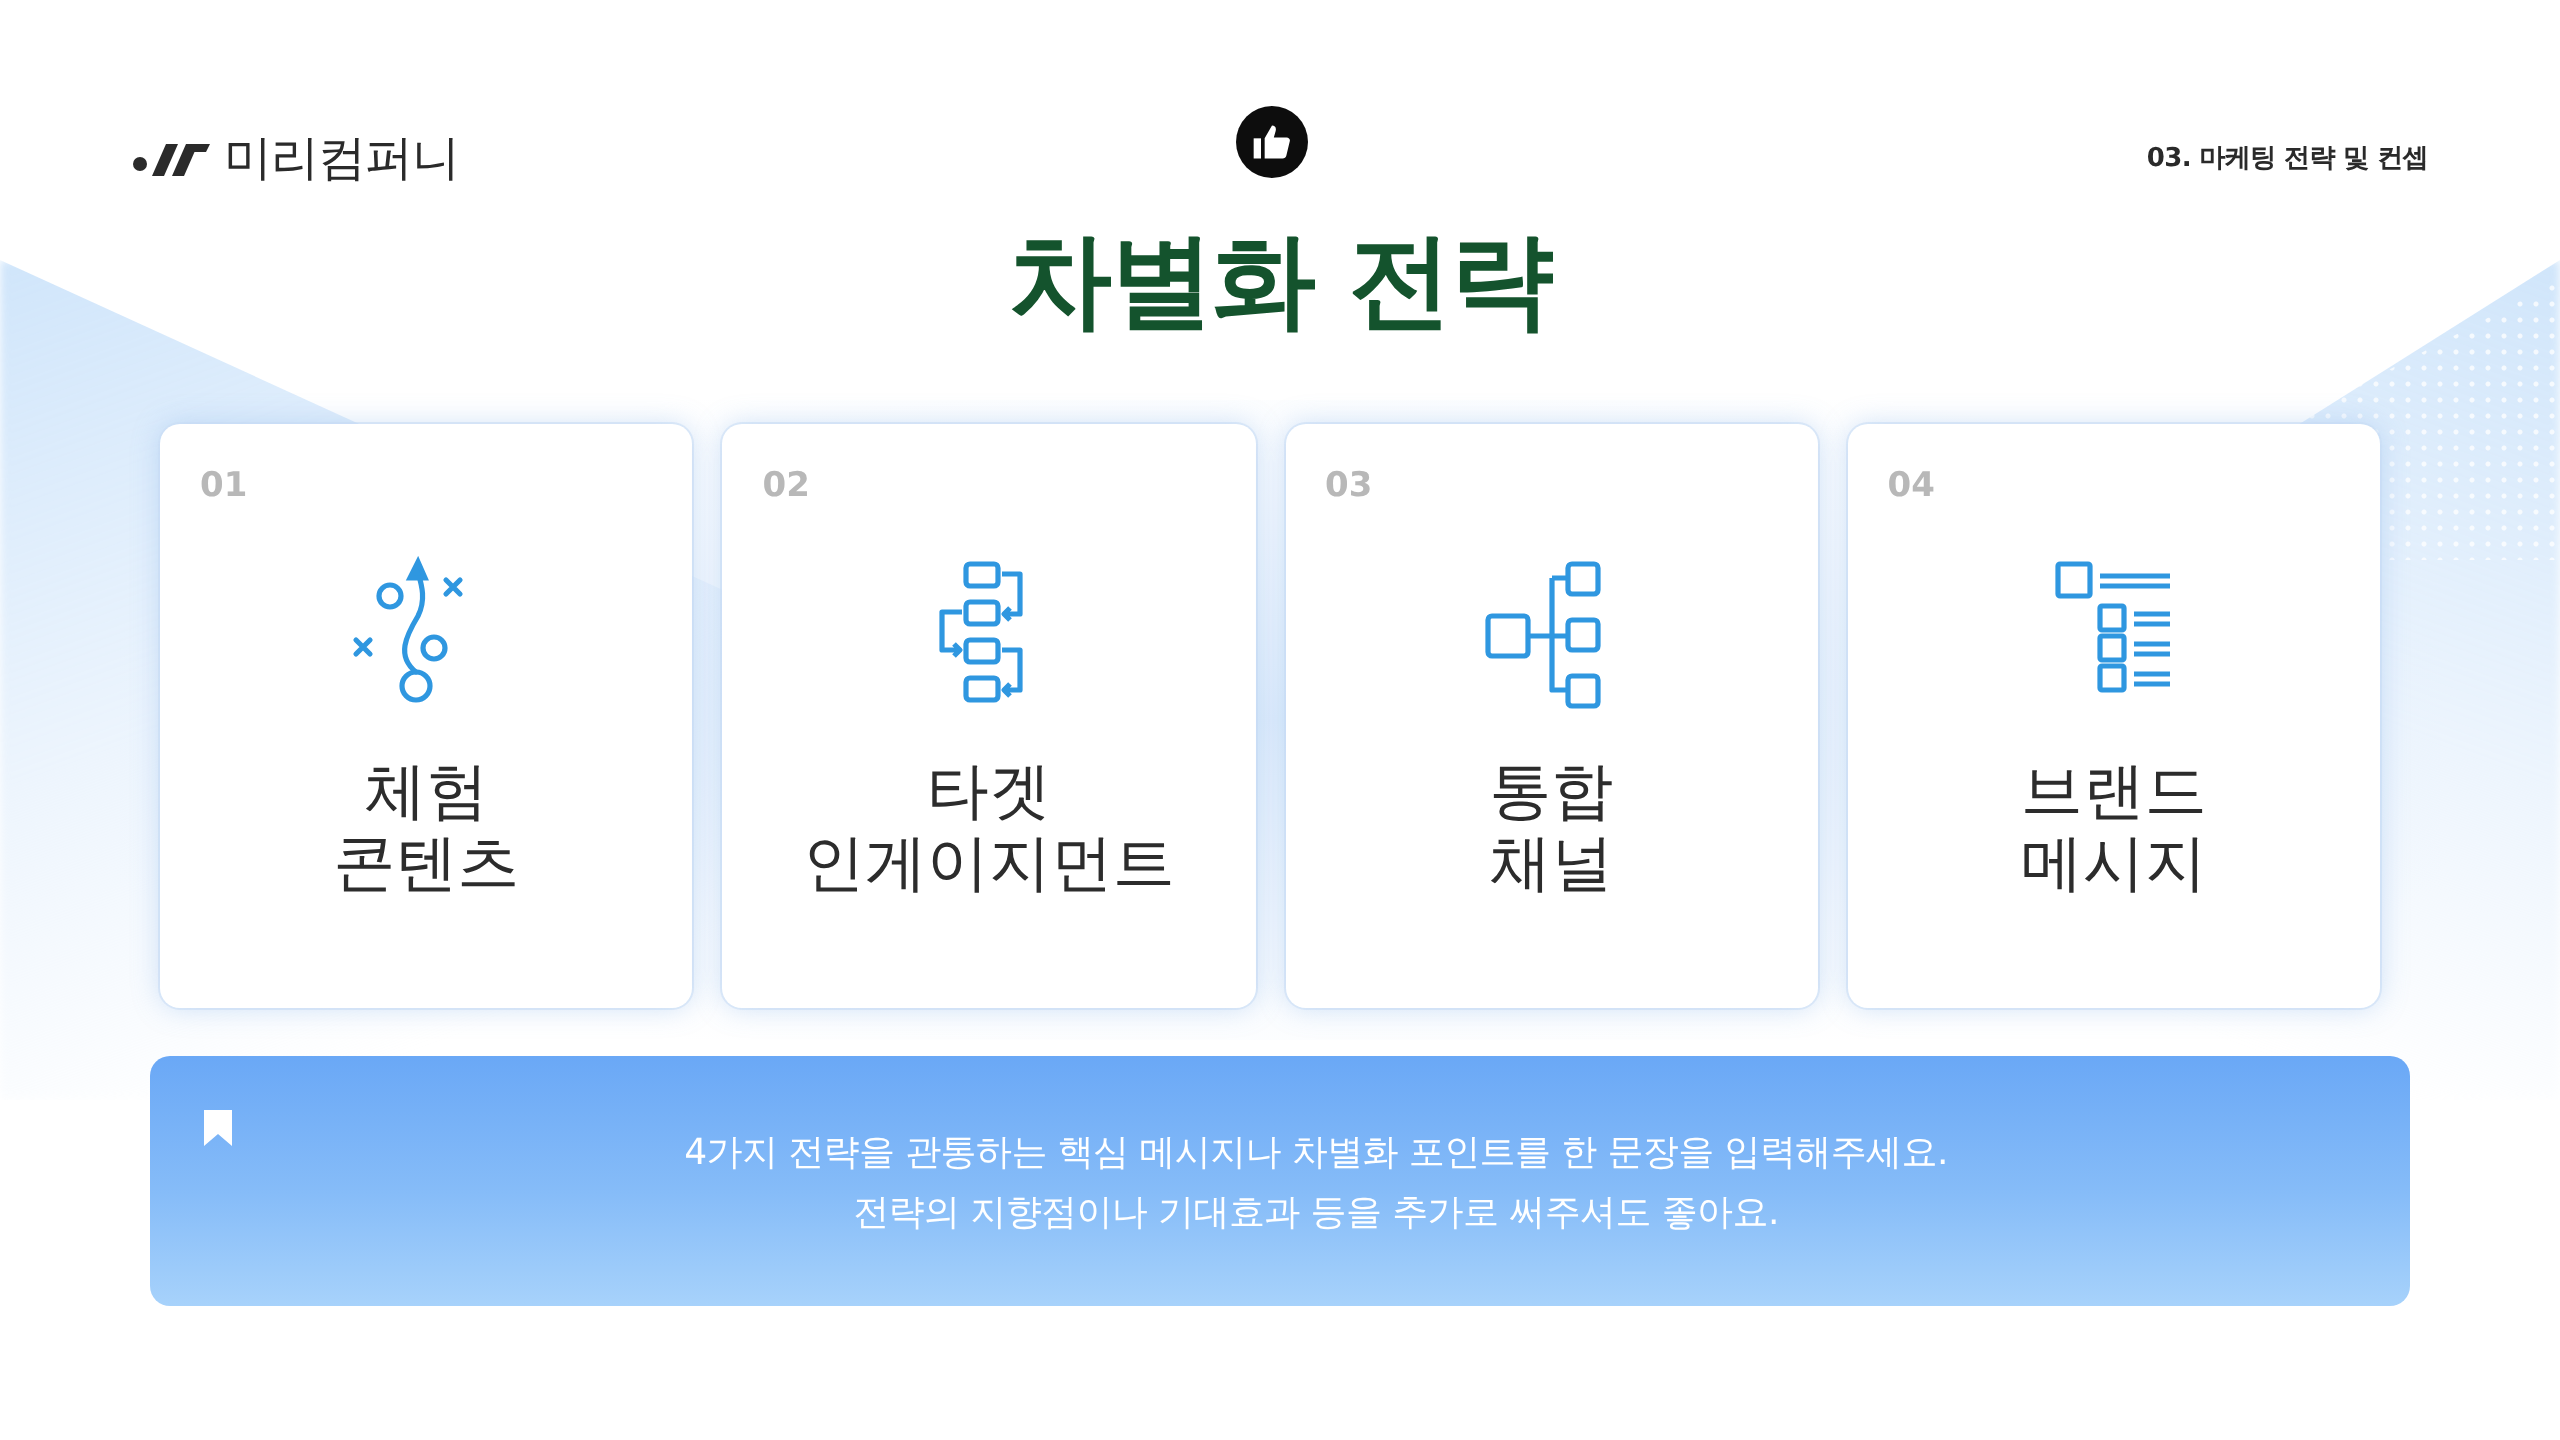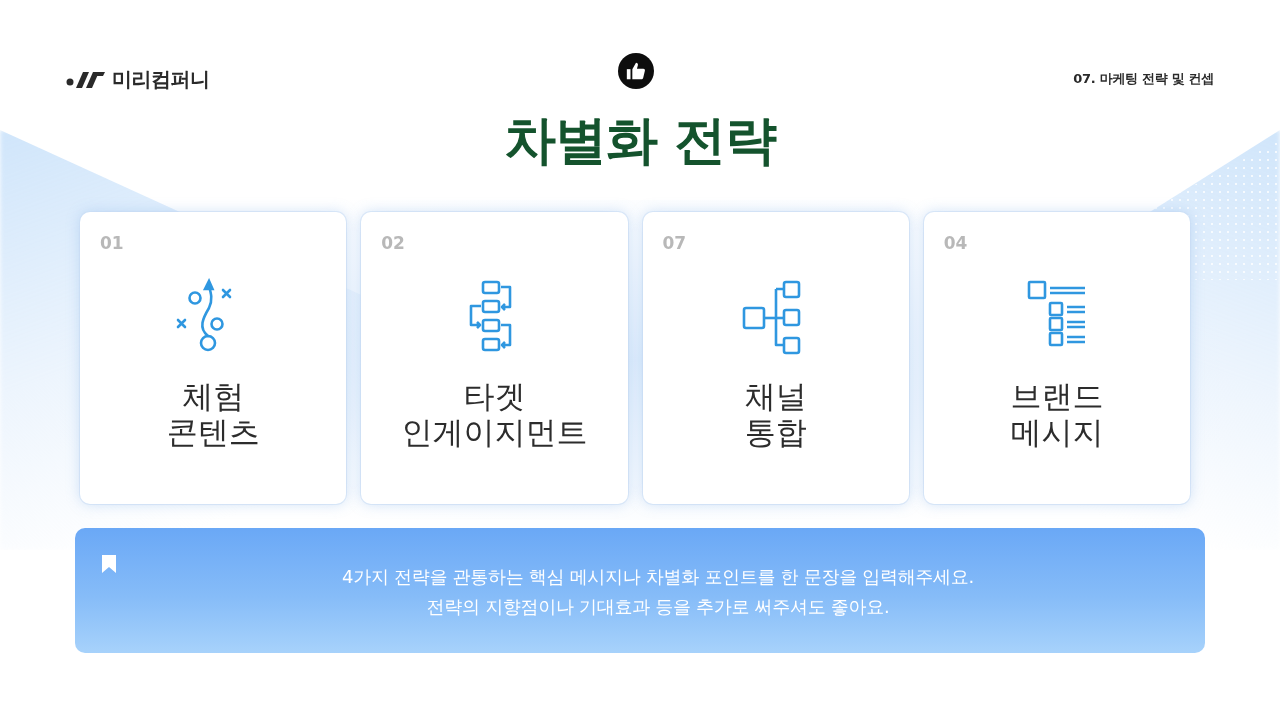--- a/index.html
+++ b/index.html
@@ -33,21 +33,21 @@
       background-size: 8px 8px;
       clip-path: polygon(100% 0, 0 60%, 0 100%, 100% 100%);
       opacity: 0.8;
     }
 
     .logo {
       position: absolute; left: 66px; top: 66px; height: 26px;
       display: flex; align-items: center; gap: 6px;
     }
     .logo-mark { width: 40px; height: 22px; }
-    .logo-text { font-size: 20px; font-weight: bold; color: #2a2a2a; letter-spacing: -0.5px; }
+    .logo-text { font-size: 24px; font-weight: normal; color: #2a2a2a; letter-spacing: -0.5px; }
 
     .section-label {
       position: absolute; right: 66px; top: 70px;
       font-size: 13px; color: #2a2a2a; font-weight: bold; letter-spacing: -0.3px;
     }
 
     .thumb-icon {
       position: absolute; left: 618px; top: 53px; width: 36px; height: 36px;
       border-radius: 50%; background: #0d0d0d;
       display: flex; align-items: center; justify-content: center;
@@ -106,21 +106,21 @@
 <div class="logo">
   <svg class="logo-mark" viewBox="0 0 40 22">
     <circle cx="4" cy="14" r="3.5" fill="#2a2a2a"></circle>
     <polygon points="10,20 17,4 23,4 16,20" fill="#2a2a2a"></polygon>
     <polygon points="20,20 27,4 33,4 26,20" fill="#2a2a2a"></polygon>
     <polygon points="28,8 30,4 39,4 37,8" fill="#2a2a2a"></polygon>
   </svg>
   <span class="logo-text">미리컴퍼니</span>
 </div>
 
-<div class="section-label">07. 마케팅 전략 및 컨셉</div>
+<div class="section-label">03. 마케팅 전략 및 컨셉</div>
 
 <div class="thumb-icon">
   <svg width="22" height="22" viewBox="0 0 24 24">
     <rect x="2" y="10" width="4" height="11" fill="#ffffff"></rect>
     <path d="M8 10 L12 3 C13.5 3 14.5 4 14 6 L13 9.5 L20 9.5 C21.2 9.5 22 10.5 21.7 11.6 L19.8 19.5 C19.5 20.4 18.8 21 17.8 21 L8 21 Z" fill="#ffffff"></path>
   </svg>
 </div>
 
 <h1 class="page-title">차별화 전략</h1>
 
@@ -157,32 +157,32 @@
       <path d="M47 47 L56 47 L56 67 L49 67"></path>
       <path d="M51 64 L48 67 L51 70" fill="#2f97e0"></path>
     </svg>
     <div class="card-label">
       <span>타겟</span>
       <span>인게이지먼트</span>
     </div>
   </div>
 
   <div class="card">
-    <div class="card-num">07</div>
+    <div class="card-num">03</div>
     <svg class="card-icon" viewBox="0 0 80 80" fill="none" stroke="#2f97e0" stroke-width="2.6" stroke-linejoin="round">
       <rect x="8" y="30" width="20" height="20" rx="2"></rect>
       <rect x="48" y="4" width="15" height="15" rx="2"></rect>
       <rect x="48" y="32" width="15" height="15" rx="2"></rect>
       <rect x="48" y="60" width="15" height="15" rx="2"></rect>
       <path d="M28 40 L48 40"></path>
       <path d="M40 11 L48 11 M40 11 L40 67 L48 67"></path>
     </svg>
     <div class="card-label">
+      <span>통합</span>
       <span>채널</span>
-      <span>통합</span>
     </div>
   </div>
 
   <div class="card">
     <div class="card-num">04</div>
     <svg class="card-icon" viewBox="0 0 80 80" fill="none" stroke="#2f97e0" stroke-width="2.6" stroke-linejoin="round">
       <rect x="12" y="4" width="16" height="16" rx="1"></rect>
       <path d="M33 10 L68 10 M33 15 L68 15"></path>
       <rect x="33" y="25" width="12" height="12" rx="1"></rect>
       <path d="M50 29 L68 29 M50 34 L68 34"></path>

